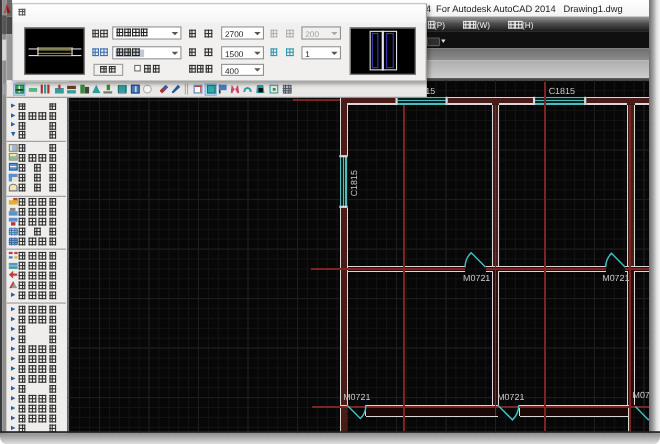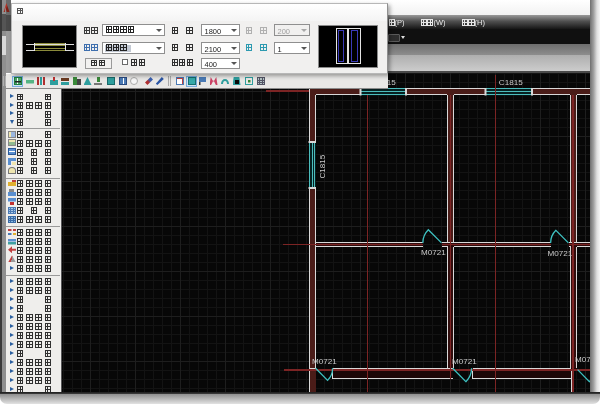--- a/index.html
+++ b/index.html
@@ -23,20 +23,21 @@
 
 .combo{position:absolute;background:#fff;border:1px solid #8f8f8f;height:11.5px;font-size:7.5px;line-height:9px;color:#222;}
 .arr{position:absolute;right:2px;top:3.5px;width:0;height:0;border-top:3.5px solid #555;border-left:3px solid transparent;border-right:3px solid transparent;}
 .lab{position:absolute;height:7px;color:#303030;display:flex;align-items:flex-start;}
 </style>
 </head>
 <body>
 <div id="root">
 
   <div class="abs" style="left:0;top:0;width:600px;height:15px;background:linear-gradient(#ffffff,#f2f2f2);"></div>
+  <div class="abs" style="left:387px;top:3px;width:210px;height:11px;font-size:8.5px;color:#1c1c1c;white-space:nowrap;">4&nbsp; For Autodesk AutoCAD 2014&nbsp;&nbsp;&nbsp;Drawing1.dwg</div>
 
   <div class="abs" style="left:11px;top:15px;width:589px;height:13.6px;background:linear-gradient(#9a9a9a,#4f4f4f 45%,#161616);"></div>
   <div class="abs" style="left:389px;top:17.5px;height:9px;color:#e8e8e8;font-size:7.5px;line-height:9px;white-space:nowrap;">
     <span class="g" style="width:5.5px;"></span><span style="letter-spacing:0">(P)</span>
     <span style="display:inline-block;width:12px;"></span>
     <span class="g"></span><span class="g"></span>(W)
     <span style="display:inline-block;width:12px;"></span>
     <span class="g"></span><span class="g"></span>(H)
   </div>
 
@@ -484,21 +485,21 @@
         <span class="g" style="margin-left:1px;"></span>
         <span class="g" style="margin-left:1px;"></span>
         <span class="g" style="margin-left:1px;"></span>
         <i class="arr"></i>
       </div>
     <div class="lab" style="left:159.5px;top:22.8px;">
         <span class="g"></span>
         <span class="g" style="margin-left:8.3px;"></span>
       </div>
     <div class="combo" style="left:188.5px;top:20px;width:39.5px;">
-        <span style="position:absolute;left:3px;top:1.5px;">1800</span>
+        <span style="position:absolute;left:3px;top:1.5px;">2700</span>
         <i class="arr"></i>
       </div>
     <div class="lab" style="left:233.5px;top:22.8px;color:#b0b0b0;">
         <span class="g"></span>
         <span class="g" style="margin-left:8.3px;"></span>
       </div>
     <div class="combo" style="left:261.5px;top:20px;width:36.5px;background:#f1f0ef;color:#a0a0a0;">
         <span style="position:absolute;left:3px;top:1.5px;">200</span>
         <i class="arr" style="border-top-color:#a8a8a8;"></i>
       </div>
@@ -512,21 +513,21 @@
         <span class="g" style="margin-left:2.5px;position:relative;"></span>
         <span class="g" style="margin-left:1px;position:relative;"></span>
         <span class="g" style="margin-left:1px;position:relative;"></span>
         <i class="arr"></i>
       </div>
     <div class="lab" style="left:159.5px;top:40.3px;">
         <span class="g"></span>
         <span class="g" style="margin-left:8.3px;"></span>
       </div>
     <div class="combo" style="left:188.5px;top:38px;width:39.5px;">
-        <span style="position:absolute;left:3px;top:1.5px;">2100</span>
+        <span style="position:absolute;left:3px;top:1.5px;">1500</span>
         <i class="arr"></i>
       </div>
     <div class="lab" style="left:233.5px;top:40.3px;color:#2d9ab0;">
         <span class="g"></span>
         <span class="g" style="margin-left:8.3px;"></span>
       </div>
     <div class="combo" style="left:261.5px;top:38px;width:36.5px;">
         <span style="position:absolute;left:3px;top:1.5px;">1</span>
         <i class="arr"></i>
       </div>

